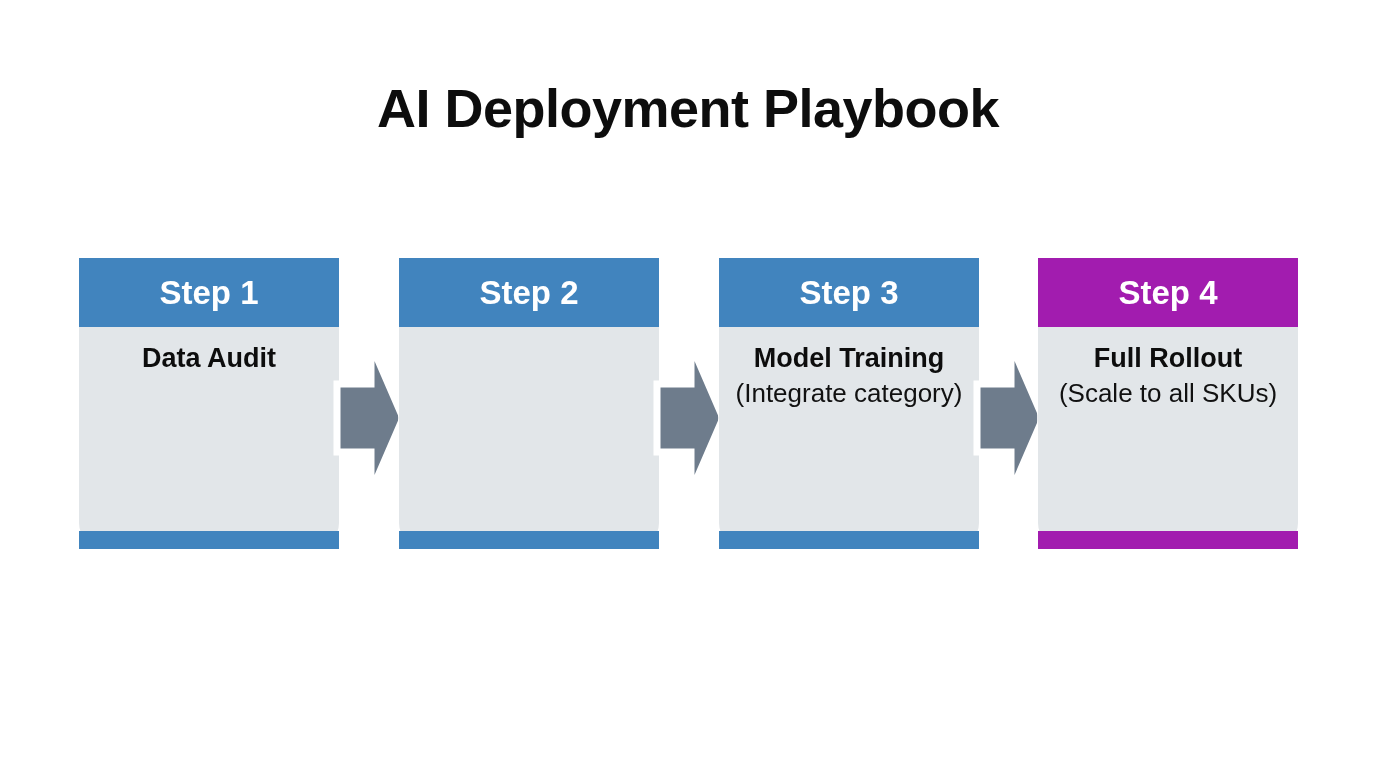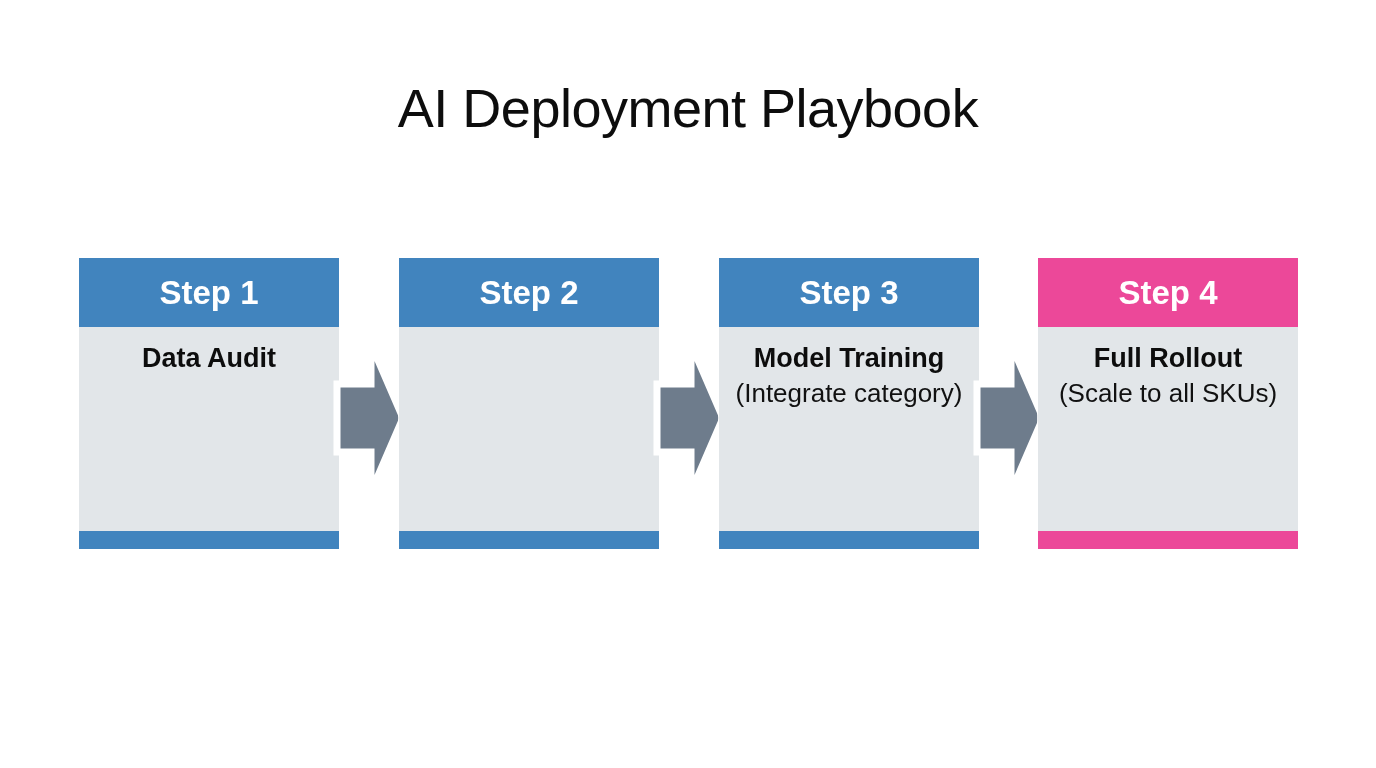--- a/index.html
+++ b/index.html
@@ -24,21 +24,21 @@
   }
 
   
   #page-title {
     position: absolute;
     left: 0;
     top: 76px;
     width: 1376px;
     text-align: center;
     font-size: 54px;
-    font-weight: normal;
+    font-weight: bold;
     color: #0d0d0d;
     letter-spacing: -0.5px;
     font-stretch: condensed;
     line-height: 64px;
     white-space: nowrap;
   }
 
   
   #flow-row {
     position: absolute;
@@ -48,20 +48,21 @@
     height: 292px;
   }
 
   .step-card {
     position: absolute;
     top: 0;
     width: 260px;
     height: 291px;
     background: #e2e6e9;
     box-shadow: 0 0 0 1px rgba(255,255,255,0.85);
+    border-radius: 26px;
   }
 
   .card-header {
     position: absolute;
     left: 0;
     top: 0;
     width: 100%;
     height: 69px;
     background: #4184be;
     color: #ffffff;
@@ -106,21 +107,21 @@
     left: 0;
     bottom: 0;
     width: 100%;
     height: 18px;
     background: #4184be;
   }
 
   
   .step-card.dark .card-header,
   .step-card.dark .card-footer {
-    background: #ec4899;
+    background: #a21caf;
   }
 
   
   .flow-arrow {
     position: absolute;
     top: 82px;
     width: 72px;
     height: 156px;
   }
   .flow-arrow svg {

